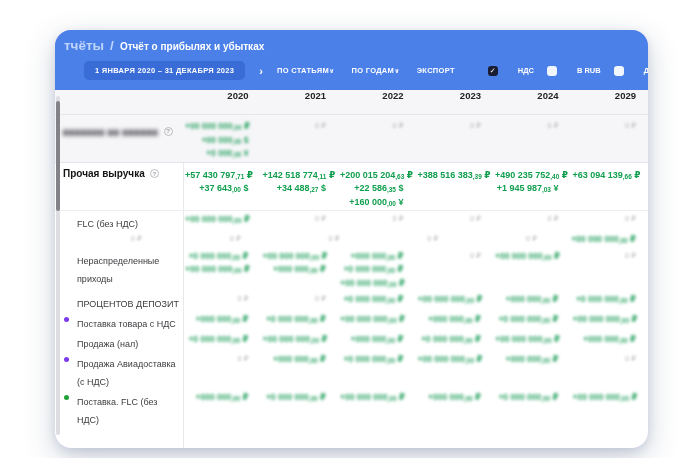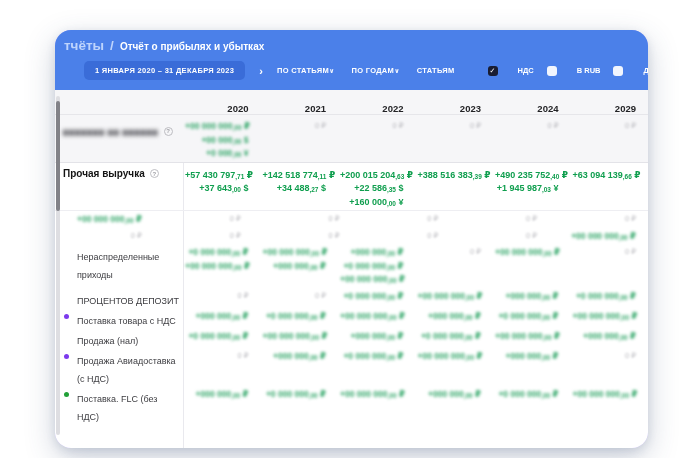--- a/index.html
+++ b/index.html
@@ -32,21 +32,21 @@
   .box{width:10px;height:10px;border-radius:3px;background:rgba(255,255,255,.92);
     display:inline-flex;align-items:center;justify-content:center;flex:none;}
   .cb.checked .box{background:#191d33;}
   .tick{color:#fff;font-size:7px;line-height:1;display:none;}
   .cb.checked .tick{display:block;}
   
   .twrap{flex:1;position:relative;background:#fff;overflow:hidden;}
   .vline{position:absolute;left:128px;top:0;bottom:0;width:1px;background:#e9e9ee;z-index:1;}
   .sb-track{position:absolute;left:1px;top:6px;bottom:13px;width:4px;border-radius:2px;background:#dedee2;z-index:5;}
   .sb-thumb{position:absolute;left:1px;top:11px;height:110px;width:4px;border-radius:2px;background:#828288;z-index:6;}
-  .thead{display:flex;height:24px;align-items:flex-end;background:#f6f6f8;border-bottom:1px solid #e6e6ea;position:relative;z-index:2;}
+  .thead{display:flex;height:24px;align-items:flex-start;background:#f6f6f8;border-bottom:1px solid #e6e6ea;position:relative;z-index:2;}
   .rlabel{width:128px;flex:none;box-sizing:border-box;}
   .ycol{flex:1;text-align:right;padding-right:12px;font-size:9.5px;font-weight:bold;color:#232326;}
   .row{display:flex;align-items:flex-start;position:relative;z-index:2;}
   .cell{flex:1;text-align:right;padding:1px 12px 1px 2px;box-sizing:border-box;overflow:hidden;}
   .redrow{background:#f6f6f8;border-bottom:1px solid #e3e3e8;min-height:39px;padding-top:4px;}
   .red-label{padding:1px 4px 0 8px;}
   .blurdark{color:#6a6a6f;font-size:6.5px;letter-spacing:1px;filter:blur(2px);}
   .info{display:inline-flex;align-items:center;justify-content:center;width:9px;height:9px;
     border:1px solid #bdbdc2;border-radius:50%;color:#a0a0a6;font-size:6px;font-weight:bold;
     margin-left:5px;vertical-align:1px;box-sizing:border-box;cursor:pointer;}
@@ -79,21 +79,21 @@
       <span class="tchev">›</span>
       <span class="menu">
         <span>ПО СТАТЬЯМ</span>
         <span class="caret">∨</span>
       </span>
       <span class="menu">
         <span>ПО ГОДАМ</span>
         <span class="caret">∨</span>
       </span>
       <span class="menu">
-        <span>СТАТЬЯМ</span>
+        <span>ЭКСПОРТ</span>
       </span>
       <span class="vdiv"></span>
       <label class="cb checked">
         <span class="box">
             <span class="tick">✓</span>
           </span>
         <span>НДС</span>
       </label>
       <label class="cb">
         <span class="box"></span>
@@ -167,20 +167,21 @@
           </div>
           <div class="cell">
             <div class="gline">+490 235 752<span class="dec">,40</span> ₽</div>
             <div class="gline">+1 945 987<span class="dec">,03</span> ¥</div>
           </div>
           <div class="cell">
             <div class="gline">+63 094 139<span class="dec">,66</span> ₽</div>
           </div>
         </div>
         <div class="row subrow">
+          <div class="rlabel sub-label"><span class="sub-text">FLC (без НДС)</span></div>
           <div class="cell">
             <div class="mline">+00 000 000<span class="dec">,00</span> ₽</div>
           </div>
           <div class="cell">
             <div class="dashline">0 ₽</div>
           </div>
           <div class="cell">
             <div class="dashline">0 ₽</div>
           </div>
           <div class="cell">

